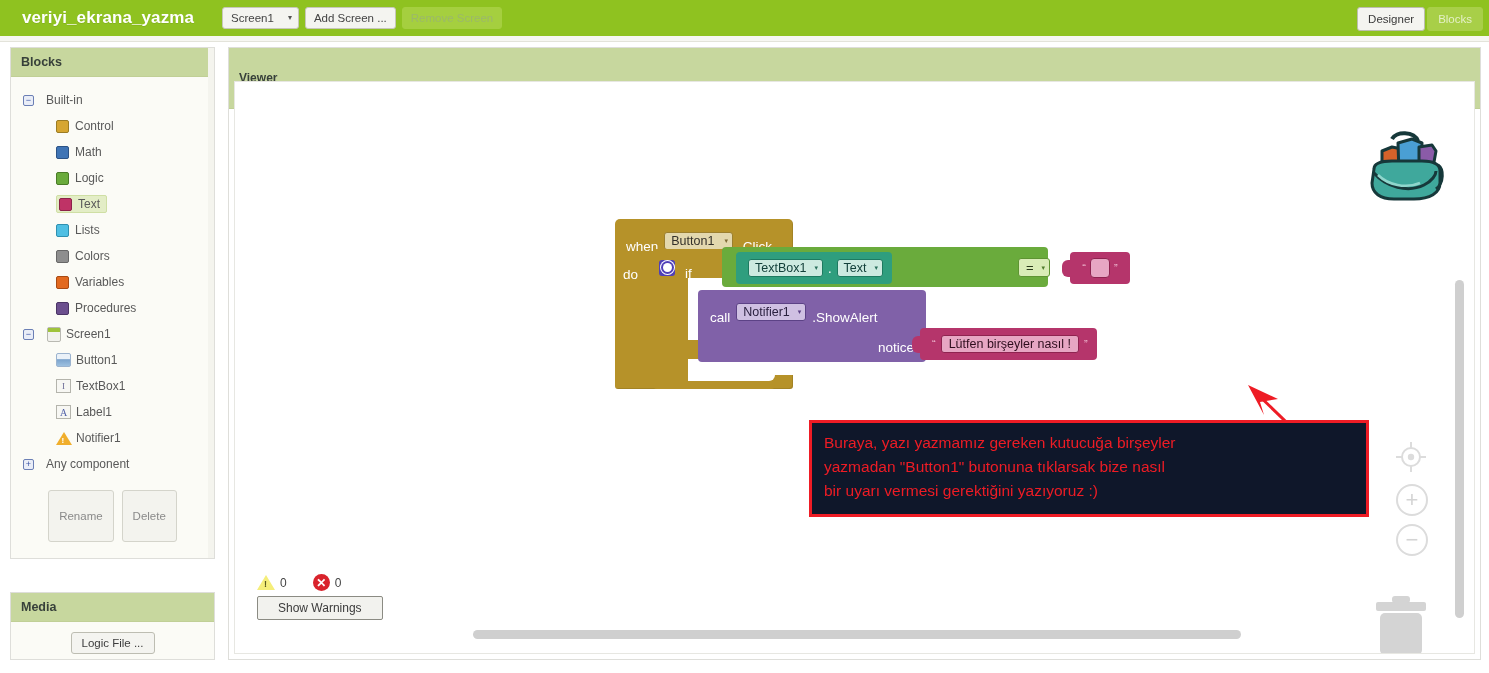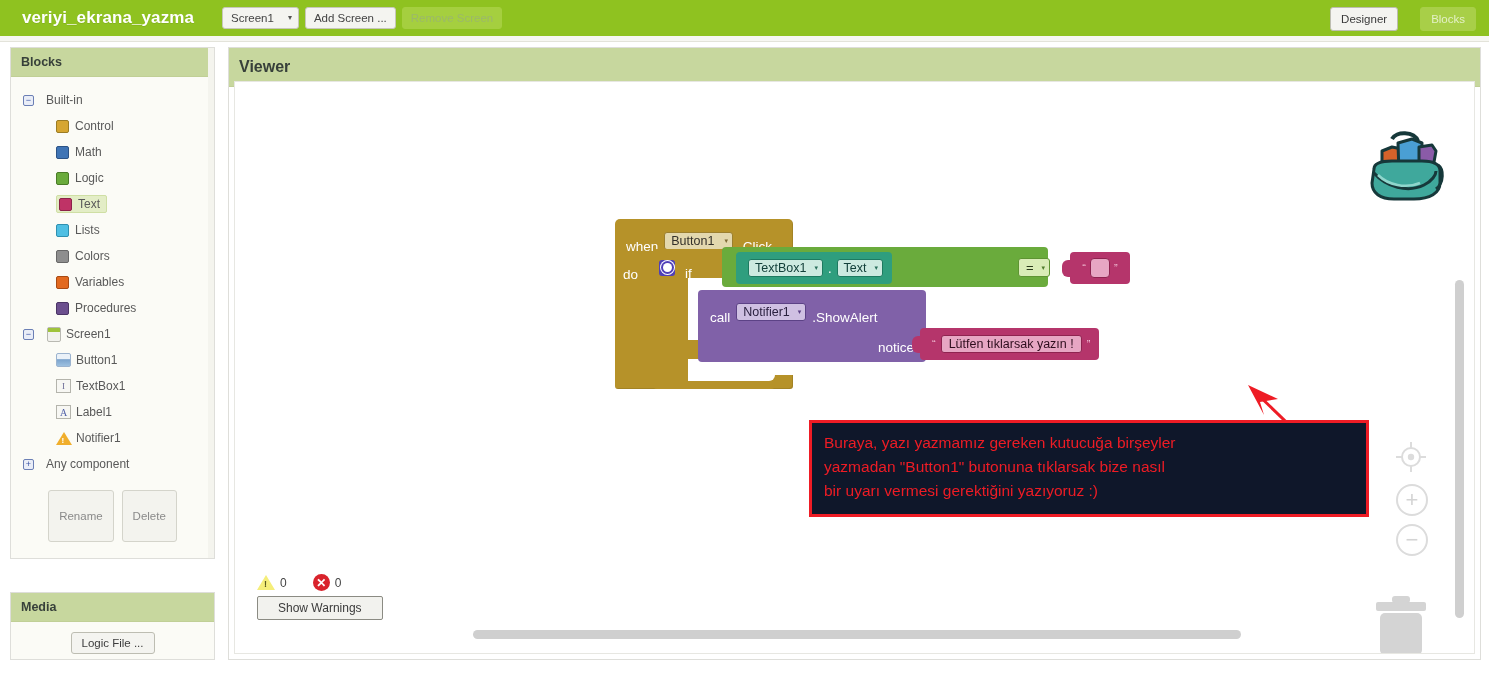--- a/index.html
+++ b/index.html
@@ -30,21 +30,21 @@
   .topbar-left-group { display: flex; align-items: center; margin-left: 28px; gap: 6px; }
   .btn {
     font-size: 11.5px; color: #444;
     background: #f4f4f0; border: 1px solid #c7c7bb; border-radius: 3px;
     padding: 3px 8px; line-height: 14px; white-space: nowrap;
     font-family: "Liberation Sans", sans-serif;
   }
   .btn.screen-select { display: flex; align-items: center; gap: 14px; padding-right: 6px; }
   .btn.screen-select .caret { font-size: 8px; color: #555; }
   .btn.disabled { color: #9bb86a; background: #a5cf3f; border-color: #a5cf3f; }
-  .topbar-right { position: absolute; right: 13px; top: 7px; display: flex; gap: 22px; }
+  .topbar-right { position: absolute; right: 6px; top: 7px; display: flex; gap: 2px; }
   .btn.designer { background: #f4f4f0; border: 1px solid #bdbdb0; color: #3a3a3a; padding: 4px 10px; }
   .btn.blocks { background: #a8cf48; border: 1px solid #a8cf48; color: #e4f0c6; padding: 4px 10px; }
 
   
   .left-panel {
     position: absolute; left: 10px; top: 47px; width: 205px; height: 512px;
     background: #fbfbf6; border: 1px solid #dededa;
   }
   .panel-head {
     background: #c7d79e; color: #37403a; font-size: 12.5px; font-weight: bold;
@@ -96,22 +96,22 @@
   .media-btn-wrap { display: flex; justify-content: center; padding-top: 10px; }
   .btn-upload { font-size: 11.5px; color: #3c3c3c; background: #f4f4f0;
     border: 1px solid #bdbdb2; border-radius: 3px; padding: 4px 10px; }
 
   
   .viewer-panel {
     position: absolute; left: 228px; top: 47px; width: 1253px; height: 613px;
     background: #ffffff; border: 1px solid #dededa;
   }
   .viewer-head {
-    background: #c7d79e; color: #37403a; font-size: 16px; font-weight: bold;
-    padding: 10px 10px; border-bottom: 1px solid #c0cf96;
+    background: #c7d79e; color: #37403a; font-size: 12px; font-weight: bold;
+    padding: 23px 10px; border-bottom: 1px solid #c0cf96;
   }
   .canvas {
     position: absolute; left: 5px; top: 33px; right: 5px; bottom: 5px;
     background: #ffffff; border: 1px solid #e7e7e2; overflow: hidden;
   }
 
   
   .blocks-layer { position: absolute; left: 0; top: 0; width: 100%; height: 100%; }
   .blk-text { font-family: "Liberation Sans", sans-serif; font-size: 13.5px; color: #ffffff; margin-top: 12px; }
 
@@ -449,21 +449,21 @@
               <span>Notifier1</span>
               <span class="caret">▾</span>
             </span>
             <span class="blk-text">.ShowAlert</span>
           </div>
           <div class="blk-text notice-label">notice</div>
         </div>
 
         <div class="notice-text-block" style="left:685px;top:246px;">
           <span class="quote">“</span>
-          <span class="notice-field">Lütfen tıklarsak yazın !</span>
+          <span class="notice-field">Lütfen birşeyler nasıl !</span>
           <span class="quote">”</span>
         </div>
 
       </div>
 
       <svg class="annotation-arrow" width="120" height="100" viewBox="0 0 120 100">
         <line x1="105" y1="92" x2="22" y2="12" stroke="#ee1c25" stroke-width="3"></line>
         <path d="M18 8 L48 22 L30 25 L34 38 Z" fill="#ee1c25"></path>
       </svg>
 

